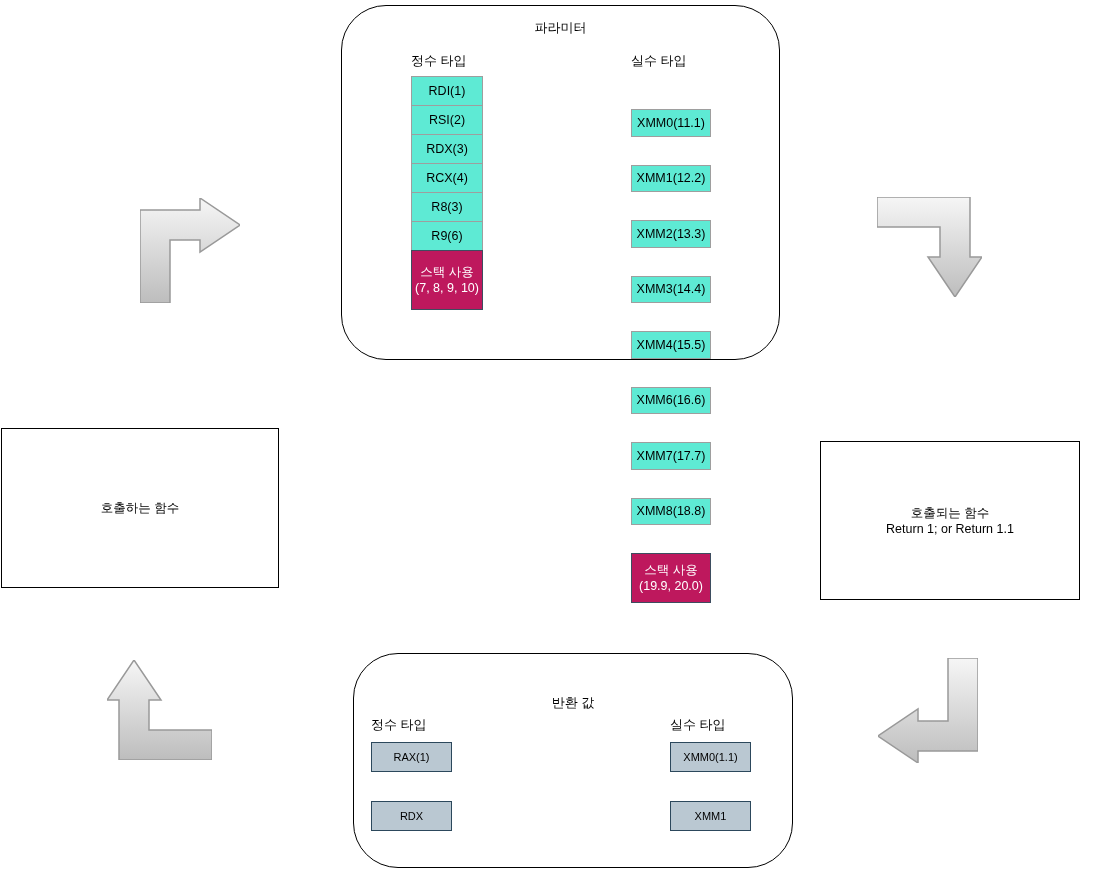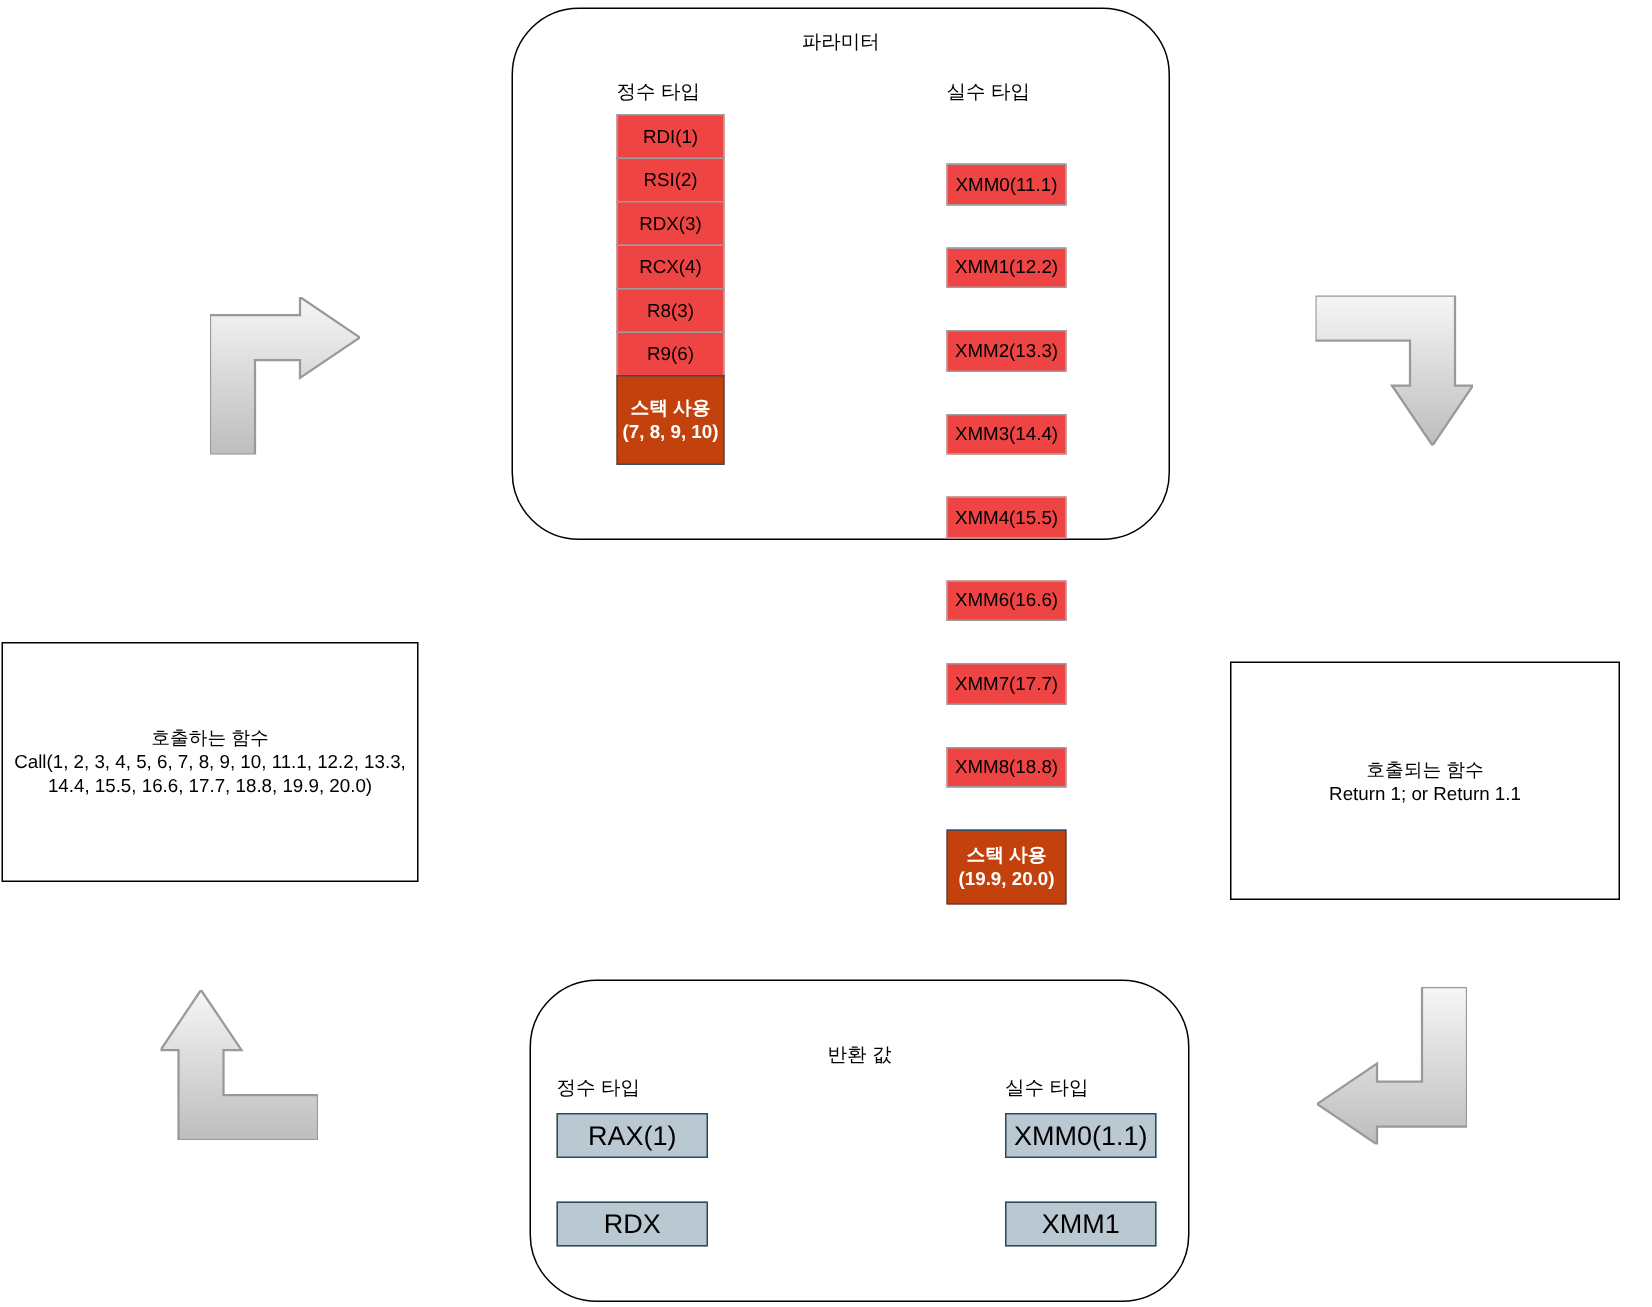--- a/index.html
+++ b/index.html
@@ -47,39 +47,38 @@
   .bottom-panel .int-header   { left: 17px;  width: 81px; top: 62px; }
   .bottom-panel .float-header { left: 316px; width: 81px; top: 62px; }
 
   .reg-stack { position: absolute; }
   .int-regs   { left: 69px;  top: 70px; width: 72px; }
   .float-regs { left: 289px; top: 75px; width: 80px; }
 
   .cell {
     box-sizing: border-box;
     border: 1px solid #9e9e9e;
-    background: #ef4444;
+    background: #5eead4;
     display: flex;
     align-items: center;
     justify-content: center;
     font-size: 12.5px;
     margin-top: -1px;
   }
   .cell:first-child { margin-top: 0; }
   .int-regs .cell   { height: 30px; }
   .float-regs .cell { height: 27.5px; margin-top: 28px; }
 
   .cell.dark {
-    background: #c2410c;
+    background: #be185d;
     border-color: #3d4d5f;
     color: #ffffff;
     flex-direction: column;
     line-height: 16px;
     text-align: right;
-    font-weight: bold;
   }
   .int-regs .cell.dark   { height: 60px; }
   .float-regs .cell.dark { height: 50px; }
 
   .func-box {
     position: absolute;
     background: #ffffff;
     border: 1px solid #000000;
     box-sizing: border-box;
     display: flex;
@@ -89,29 +88,29 @@
     text-align: center;
     font-size: 12.5px;
     line-height: 16px;
   }
   .caller-box { left: 1px;   top: 428px; width: 278px; height: 160px; }
   .callee-box { left: 820px; top: 441px; width: 260px; height: 159px; }
   .caller-box .args { width: 272px; }
 
   .ret-box {
     position: absolute;
-    width: 101px;
+    width: 81px;
     height: 30px;
     box-sizing: border-box;
     background: #bac8d2;
     border: 1px solid #2c485c;
     display: flex;
     align-items: center;
     justify-content: center;
-    font-size: 18px;
+    font-size: 11px;
   }
   .ret-int-1   { left: 17px;  top: 88px;  }
   .ret-int-2   { left: 17px;  top: 147px; }
   .ret-float-1 { left: 316px; top: 88px;  }
   .ret-float-2 { left: 316px; top: 147px; }
 
   .arrow { position: absolute; }
   .arrow-top-left     { left: 140px; top: 198px; }
   .arrow-top-right    { left: 877px; top: 197px; }
   .arrow-bottom-right { left: 878px; top: 658px; }
@@ -191,21 +190,20 @@
       <linearGradient id="g4" x1="0" y1="0" x2="0" y2="1">
         <stop offset="0" stop-color="#f6f6f6"></stop>
           <stop offset="1" stop-color="#bdbdbd"></stop>
       </linearGradient>
     </defs>
     <polygon points="12,100 12,40 0,40 27,0 54,40 42,40 42,70 105,70 105,100" fill="url(#g4)" stroke="#999999" stroke-width="1.5"></polygon>
   </svg>
 
   <div class="func-box caller-box">
     <div>호출하는 함수</div>
-    <div class="args">Call(1, 2, 3, 4, 5, 6, 7, 8, 9, 10, 11.1, 12.2, 13.3, 14.4, 15.5, 16.6, 17.7, 18.8, 19.9, 20.0)</div>
   </div>
 
   <div class="func-box callee-box">
     <div>호출되는 함수</div>
     <div>Return 1; or Return 1.1</div>
   </div>
 
   <div class="panel bottom-panel">
     <div class="panel-title">반환 값</div>
     <div class="col-header int-header">정수 타입</div>

